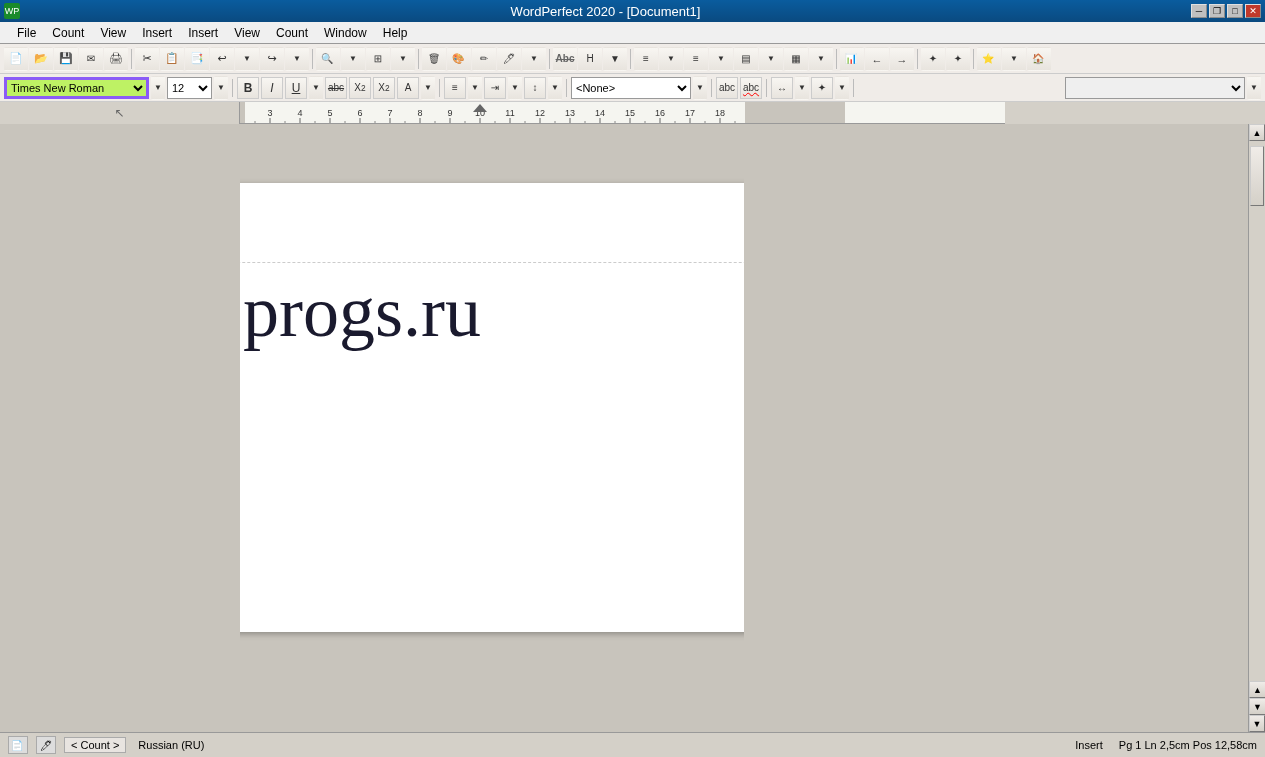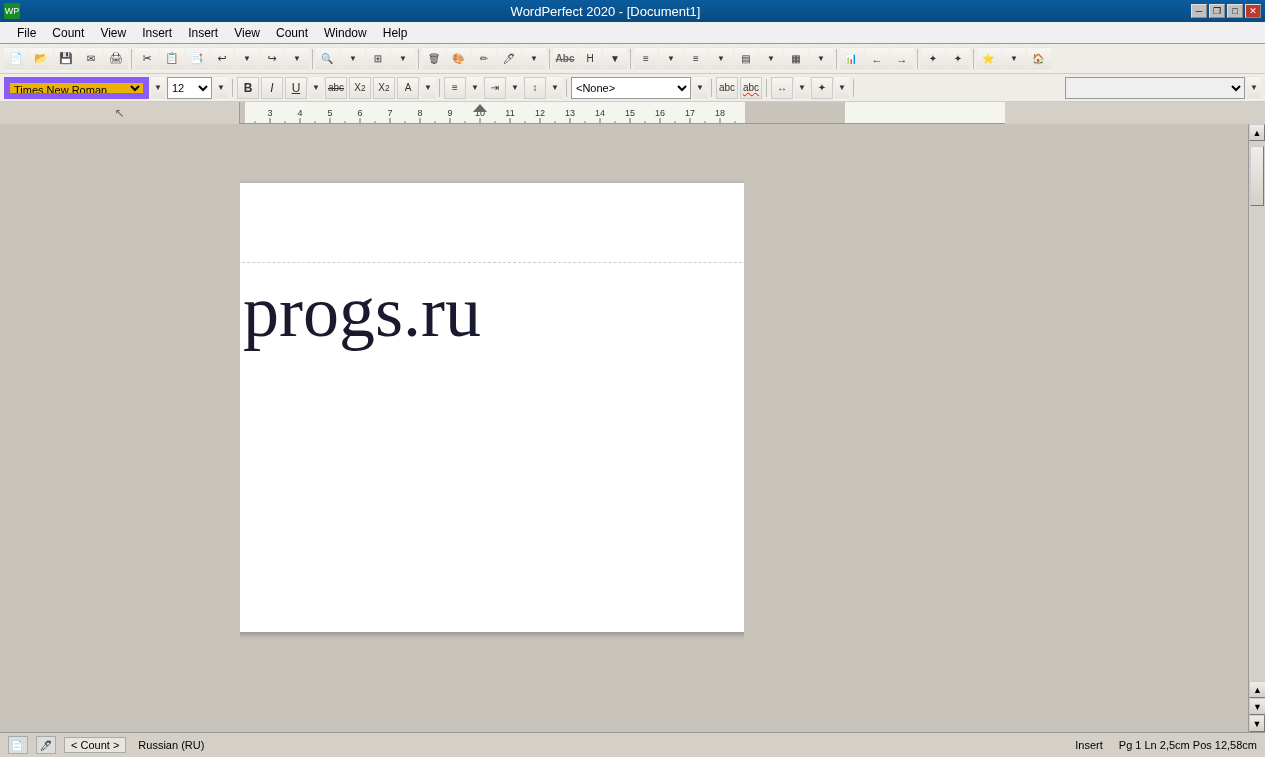--- a/index.html
+++ b/index.html
@@ -69,21 +69,21 @@
     
     #format-bar {
       height: 28px;
       background: #f0ece8;
       display: flex;
       align-items: center;
       padding: 2px 4px;
       border-bottom: 1px solid #ccc;
       gap: 2px;
     }
-    .font-select { width: 145px; height: 22px; font-size: 11px; border: 6px solid #8b5cf6; background: #eab308; }
+    .font-select { width: 145px; height: 22px; font-size: 11px; border: 3px solid #8b5cf6; background: #bef264; }
     .size-select { width: 45px; height: 22px; font-size: 11px; border: 1px solid #999; background: #fff; }
     .fmt-btn {
       width: 22px; height: 22px;
       background: linear-gradient(to bottom, #f8f6f2, #e8e4de);
       border: 1px solid #ccc;
       display: flex; align-items: center; justify-content: center;
       cursor: pointer; font-size: 12px; color: #333;
     }
     .fmt-separator { width: 1px; height: 18px; background: #bbb; margin: 0 2px; }
     .style-dropdown { width: 120px; height: 22px; font-size: 11px; border: 1px solid #999; background: #fff; }

